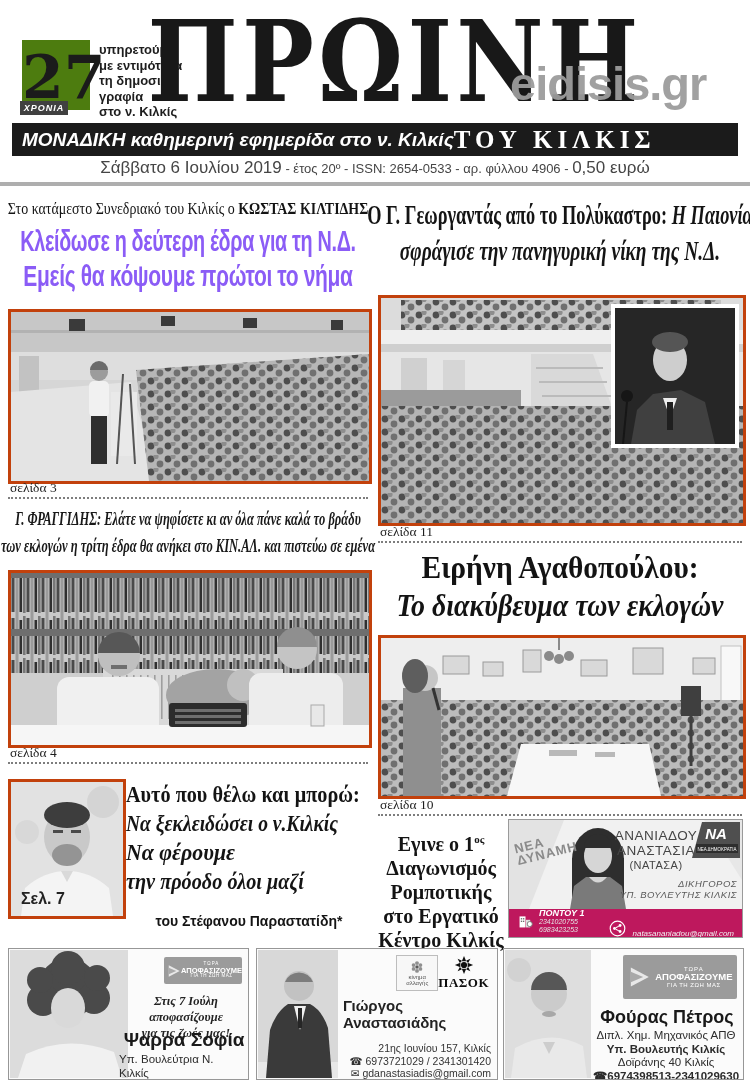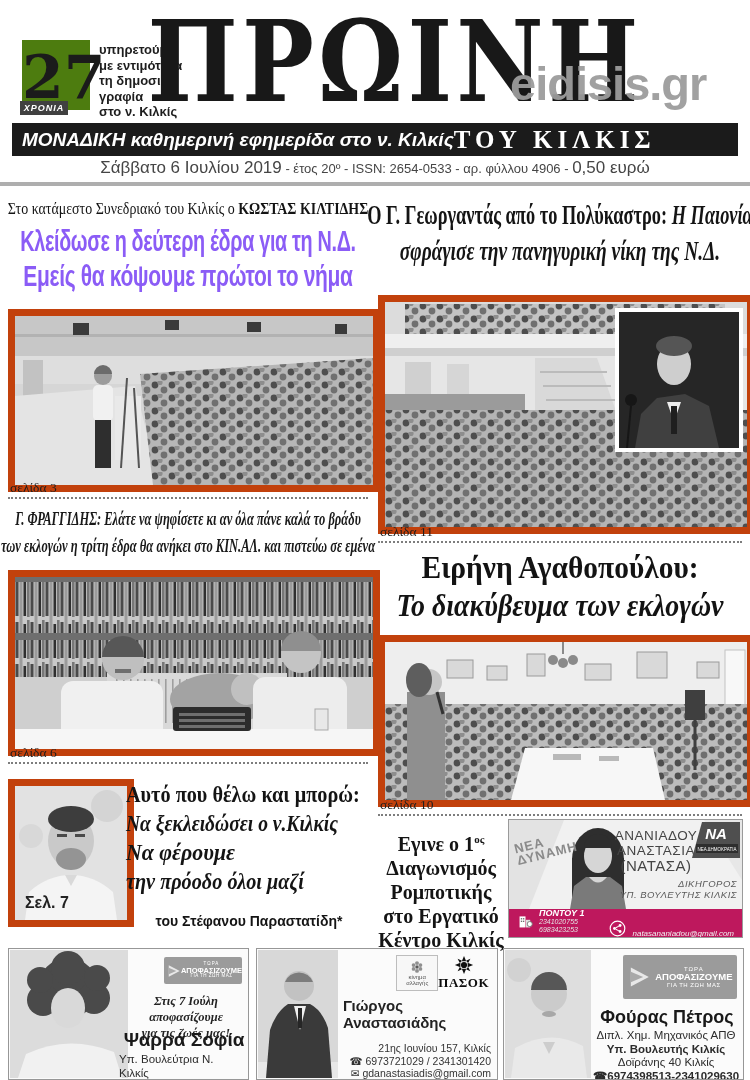--- a/index.html
+++ b/index.html
@@ -22,21 +22,21 @@
   .bar{left:12px;top:123px;width:726px;height:33px;background:#1b1b1b;display:flex;align-items:center;justify-content:space-between;}
   .bar .l{margin-left:10px;color:#fff;font-style:italic;font-weight:bold;font-size:19px;white-space:nowrap;}
   .bar .r{margin-right:88px;color:#fff;font-family:"Liberation Serif",serif;font-weight:bold;font-size:25px;letter-spacing:5px;white-space:nowrap;}
   .dateline{left:0;top:158px;width:750px;text-align:center;color:#454545;}
   .dateline .big{font-size:17px;}
   .dateline .mid{font-size:13px;}
   .rule{left:0;top:182px;width:750px;height:4px;background:#aeaeae;}
   
   .pageref{font-family:"Liberation Serif",serif;font-size:13.5px;color:#1e1e1e;}
   .dotline{border-top:2px dotted #7d7d7d;height:0;}
-  .ph{position:absolute;border:7px solid #c2410c;background:#f9a8d4;overflow:hidden;}
+  .ph{position:absolute;border:3px solid #c2410c;background:#f9a8d4;overflow:hidden;}
   .ph svg{display:block;}
   
   .kicker{left:8px;top:199px;width:360px;font-family:"Liberation Serif",serif;font-size:17px;color:#141414;}
   .hl-sans{left:8px;top:223px;width:360px;font-weight:bold;font-size:30px;line-height:35px;letter-spacing:-.5px;color:#8b5cf6;}
   .fragidis{left:8px;top:505px;width:360px;font-family:"Liberation Serif",serif;font-style:italic;font-weight:bold;
             font-size:19px;line-height:27px;color:#191919;}
   .wish{left:126px;top:780px;width:246px;font-family:"Liberation Serif",serif;font-weight:bold;font-size:23px;line-height:29px;color:#141414;}
   .wish .it{font-style:italic;}
   .byline{margin-top:11px;font-family:"Liberation Sans",sans-serif;font-size:14px;font-weight:bold;text-align:center;transform:none;}
   .sel7{position:absolute;left:10px;bottom:8px;font-weight:bold;font-size:16px;color:#222;}
@@ -46,21 +46,21 @@
   .agatho{left:378px;top:549px;width:364px;font-family:"Liberation Serif",serif;font-weight:bold;font-size:31px;line-height:38px;color:#131313;}
   .agatho .it{font-style:italic;}
   .robotics{left:378px;top:827px;width:126px;text-align:center;font-family:"Liberation Serif",serif;font-weight:bold;
             font-size:20px;line-height:24px;color:#141414;}
   .robotics sup{font-size:11px;}
   
   .nd-ad{left:508px;top:819px;width:233px;height:117px;border:1px solid #9a9a9a;background:#f2f2f2;overflow:hidden;}
   .nd-move{position:absolute;left:6px;top:16px;transform:rotate(-14deg);color:#8a8a8a;font-weight:bold;font-size:13px;
            line-height:12px;letter-spacing:1px;}
   .nd-name{position:absolute;left:104px;top:8px;width:86px;text-align:center;color:#454545;font-size:13.5px;line-height:15px;letter-spacing:.5px;}
-  .nd-nick{font-size:15px;}
+  .nd-nick{font-size:11px;}
   .nd-role{position:absolute;right:5px;top:58px;text-align:right;color:#5a5a5a;font-style:italic;font-size:9.5px;line-height:11px;letter-spacing:.5px;}
   .nd-logo{position:absolute;right:2px;top:2px;}
   .nd-strip{position:absolute;left:0;bottom:0;width:100%;height:28px;background:#be185d;display:flex;align-items:flex-start;color:#fff;}
   .nd-strip .blk1{margin-left:8px;display:flex;align-items:center;gap:5px;}
   .nd-addr{font-weight:bold;font-style:italic;font-size:9px;line-height:9px;}
   .nd-tel{font-style:italic;font-size:7px;line-height:7.5px;color:#e4e4e4;}
   .nd-strip .blk2{margin-left:auto;margin-right:8px;display:flex;align-items:center;gap:6px;}
   .nd-mail{font-style:italic;font-size:8px;line-height:9px;text-align:right;color:#f0f0f0;margin-top:20px;}
   
   .ad{position:absolute;top:948px;height:130px;border:1px solid #979797;background:#fbfbfb;overflow:hidden;}
@@ -195,21 +195,21 @@
       <circle cx="286" cy="76" r="20" fill="#c4c4c4"></circle>
       <path d="M266,74 a20,20 0 0 1 40,0 Z" fill="#8f8f8f"></path>
       <rect y="152" width="358" height="20" fill="#f6f6f6"></rect>
       <rect x="158" y="130" width="78" height="24" rx="3" fill="#2c2c2c"></rect>
       <rect x="164" y="136" width="66" height="3" fill="#6f6f6f"></rect>
         <rect x="164" y="142" width="66" height="3" fill="#6f6f6f"></rect>
         <rect x="164" y="148" width="66" height="3" fill="#6f6f6f"></rect>
       <rect x="300" y="132" width="13" height="21" fill="#e8e8e8" stroke="#a9a9a9"></rect>
     </svg>
   </div>
-  <div class="abs pageref" style="left:10px;top:745px;">σελίδα 6</div>
+  <div class="abs pageref" style="left:10px;top:745px;">σελίδα 4</div>
   <div class="abs dotline" style="left:8px;top:762px;width:360px;"></div>
 
   <div class="ph" style="left:8px;top:779px;width:112px;height:134px;">
     <svg viewBox="0 0 112 134" width="112" height="134">
       <rect width="112" height="134" fill="#e2e2e2"></rect>
       <circle cx="92" cy="20" r="16" fill="#d4d4d4"></circle>
         <circle cx="16" cy="50" r="12" fill="#d8d8d8"></circle>
       <path d="M10,134 L102,134 L98,106 Q79,89 56,89 Q33,89 14,106 Z" fill="#f4f4f4"></path>
       <path d="M50,89 L56,100 L62,89 Z" fill="#d9d9d9"></path>
       <ellipse cx="56" cy="55" rx="23" ry="27" fill="#c9c9c9"></ellipse>

